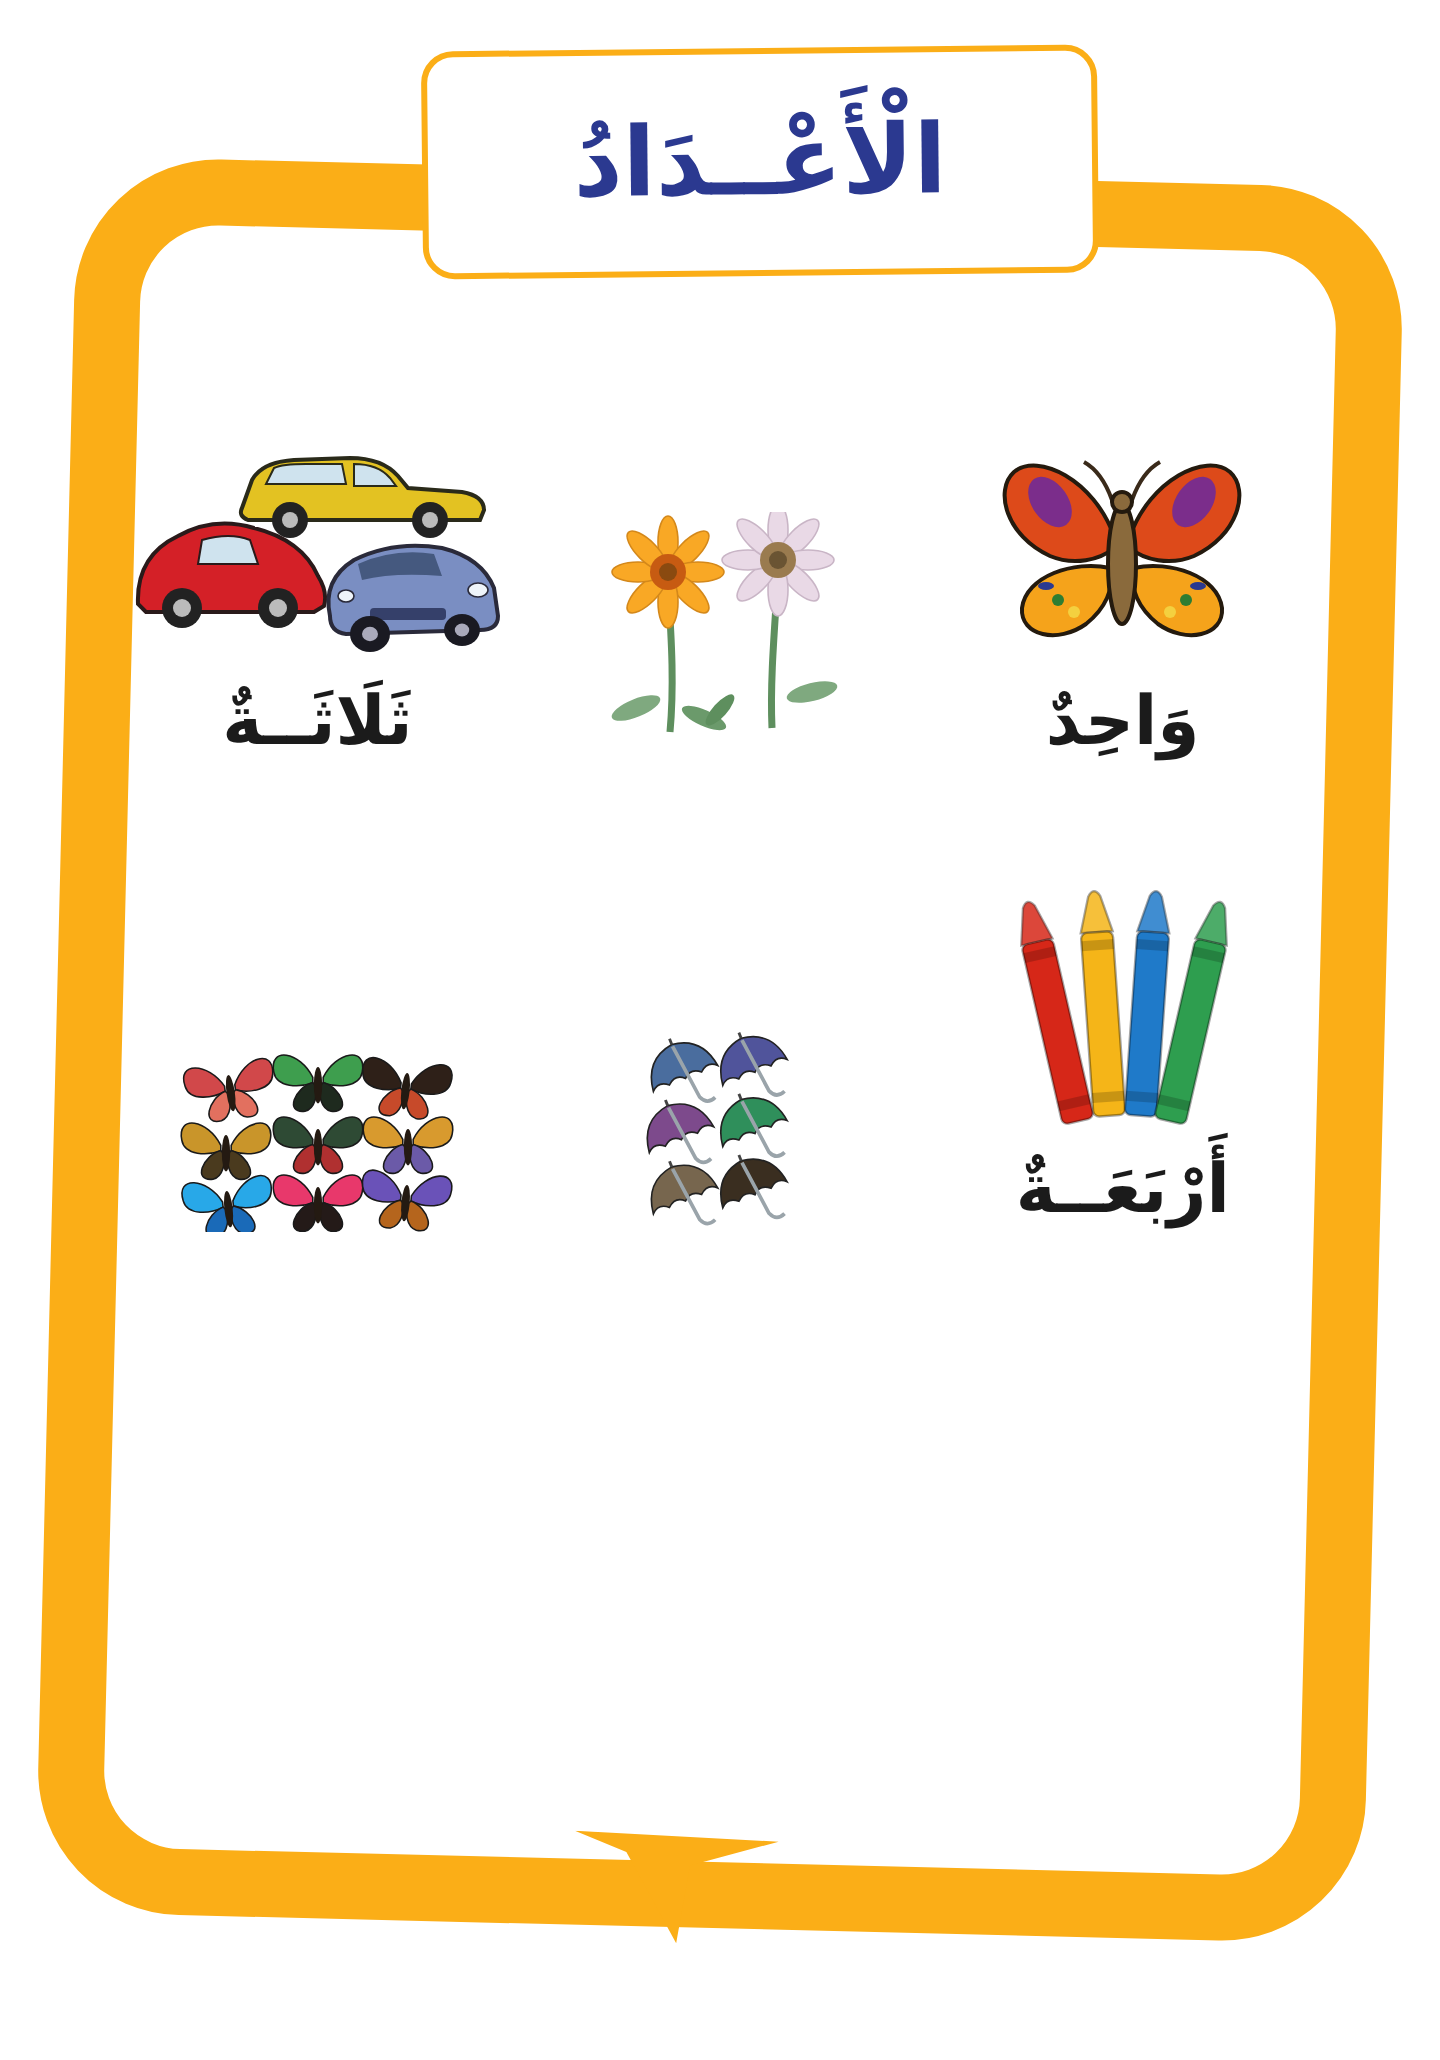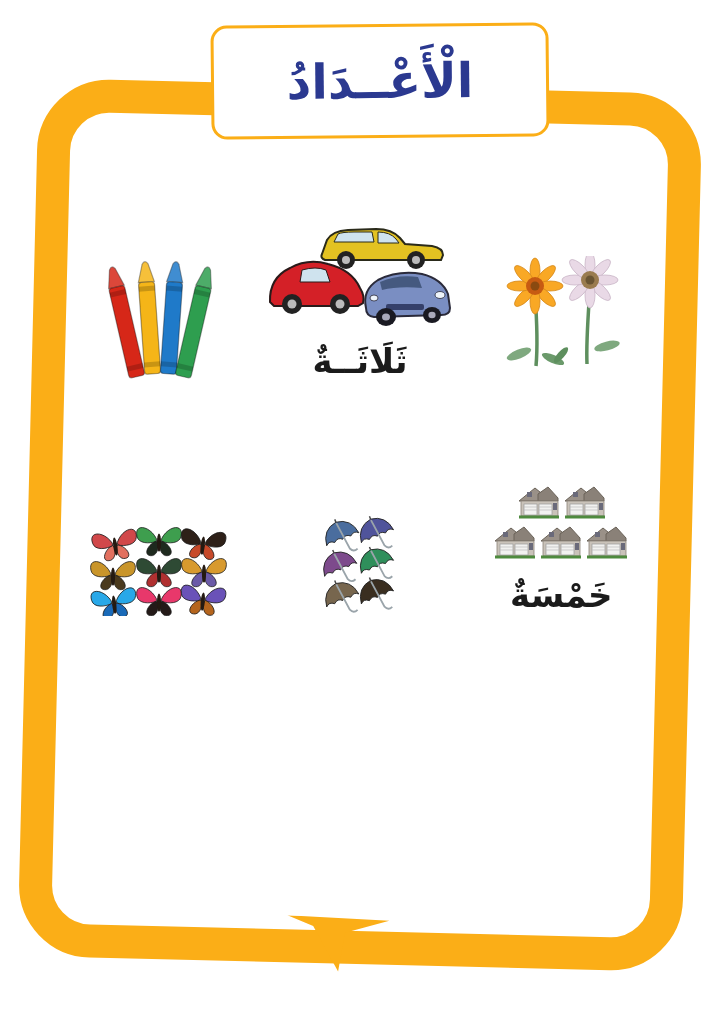--- a/index.html
+++ b/index.html
@@ -111,20 +111,33 @@
     <polygon points="4,0 106,3 62,16 56,55 30,10" fill="#FBAE17"></polygon>
   </svg>
 </div>
 
 <div class="title-box">
   <span class="title-text">الْأَعْــدَادُ</span>
 </div>
 
 <div class="content">
 
+  <div class="card">
+    <div class="pic">
+      <svg width="134" height="112" viewBox="0 0 132 112">
+        <path d="M61,30 Q56,16 47,11" stroke="#3A2A1A" stroke-width="2" fill="none"></path>
+        <path d="M71,30 Q76,16 85,11" stroke="#3A2A1A" stroke-width="2" fill="none"></path>
+        <use href="#bigwing-left"></use>
+        <use href="#bigwing-left" transform="translate(132,0) scale(-1,1)"></use>
+        <ellipse cx="66" cy="62" rx="7" ry="30" fill="#8A6A3C" stroke="#241A0E" stroke-width="2"></ellipse>
+        <circle cx="66" cy="31" r="5" fill="#8A6A3C" stroke="#241A0E" stroke-width="2"></circle>
+      </svg>
+    </div>
+    <div class="word">وَاحِدٌ</div>
+  </div>
 
   <div class="card">
     <div class="pic">
       <svg width="132" height="126" viewBox="0 0 132 126">
         <path d="M40,38 C42,66 43,88 41,110" stroke="#5E8F5E" stroke-width="3.5" fill="none"></path>
         <path d="M95,32 C93,62 91,86 92,108" stroke="#5E8F5E" stroke-width="3.5" fill="none"></path>
         <ellipse cx="24" cy="98" rx="13" ry="4.5" transform="rotate(-22 24 98)" fill="#7FA97F"></ellipse>
         <ellipse cx="58" cy="103" rx="12" ry="4" transform="rotate(24 58 103)" fill="#6B9A6B"></ellipse>
         <ellipse cx="112" cy="90" rx="13" ry="4.5" transform="rotate(-14 112 90)" fill="#7FA97F"></ellipse>
         <ellipse cx="66" cy="99" rx="10" ry="3.5" transform="rotate(-48 66 99)" fill="#5E8F5E"></ellipse>
@@ -176,34 +189,23 @@
 
   <div class="card">
     <div class="pic">
       <svg width="118" height="124" viewBox="0 0 118 124">
         <use href="#crayon" fill="#D62718" transform="translate(25,66) rotate(-13)"></use>
         <use href="#crayon" fill="#F5B518" transform="translate(49,62) rotate(-4)"></use>
         <use href="#crayon" fill="#1F7AC9" transform="translate(72,62) rotate(4)"></use>
         <use href="#crayon" fill="#2E9E4F" transform="translate(95,66) rotate(13)"></use>
       </svg>
     </div>
-  </div>
-
-  <div class="card">
-    <div class="pic">
-      <svg width="138" height="86" viewBox="0 0 138 86">
-        <use href="#house" transform="translate(26,6)"></use>
-        <use href="#house" transform="translate(72,6)"></use>
-        <use href="#house" transform="translate(2,46)"></use>
-        <use href="#house" transform="translate(48,46)"></use>
-        <use href="#house" transform="translate(94,46)"></use>
-      </svg>
-    </div>
-    <div class="word">خَمْسَةٌ</div>
-  </div>
+    <div class="word">أَرْبَعَــةٌ</div>
+  </div>
+
 
   <div class="card">
     <div class="pic">
       <svg width="90" height="100" viewBox="0 0 88 98">
         <use href="#umb" fill="#4A6D9E" transform="translate(26,20) rotate(-22)"></use>
         <use href="#umb" fill="#50549B" transform="translate(60,17) rotate(-22)"></use>
         <use href="#umb" fill="#7D4A8C" transform="translate(24,50) rotate(-22)"></use>
         <use href="#umb" fill="#2F8F5B" transform="translate(60,47) rotate(-22)"></use>
         <use href="#umb" fill="#77664E" transform="translate(26,80) rotate(-22)"></use>
         <use href="#umb" fill="#3A2E20" transform="translate(60,77) rotate(-22)"></use>

